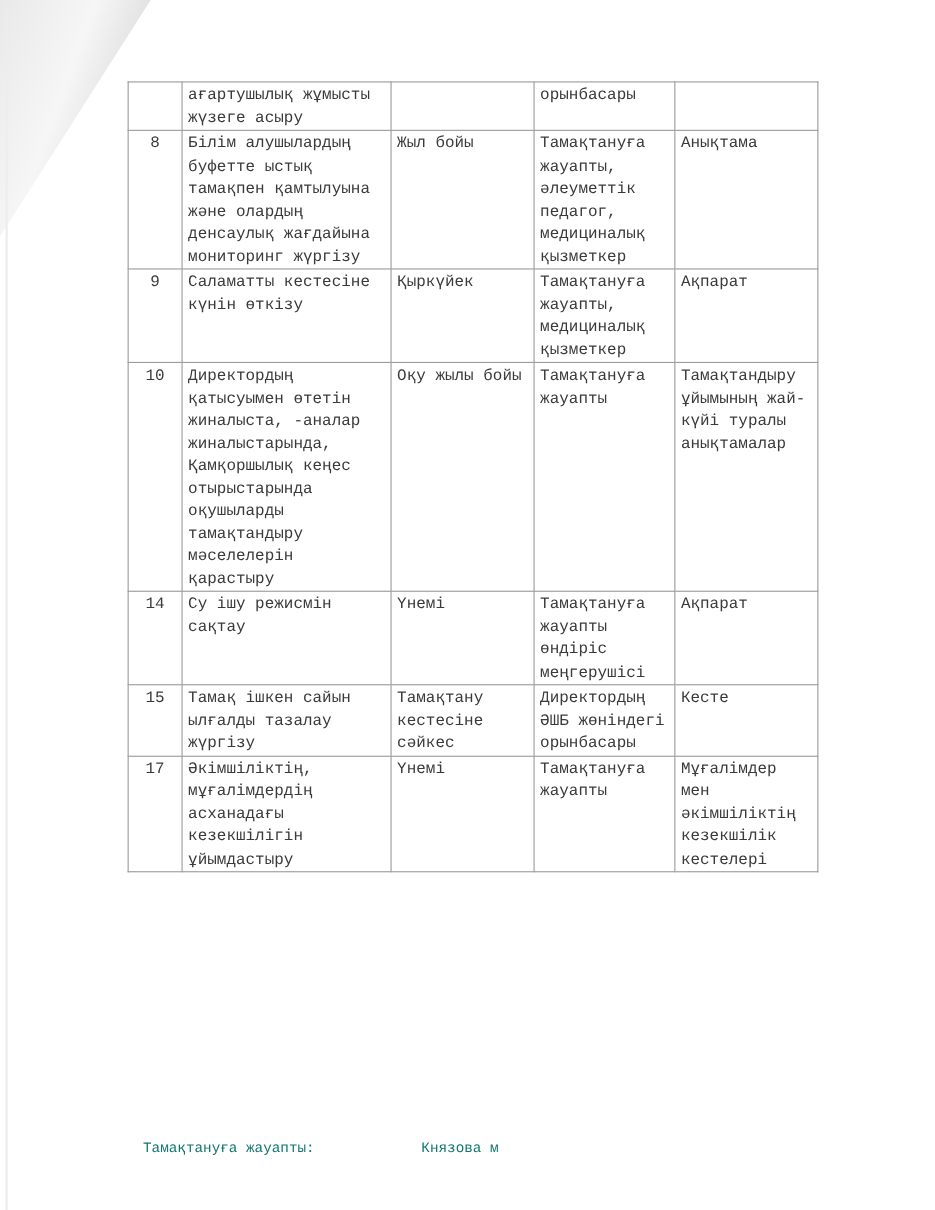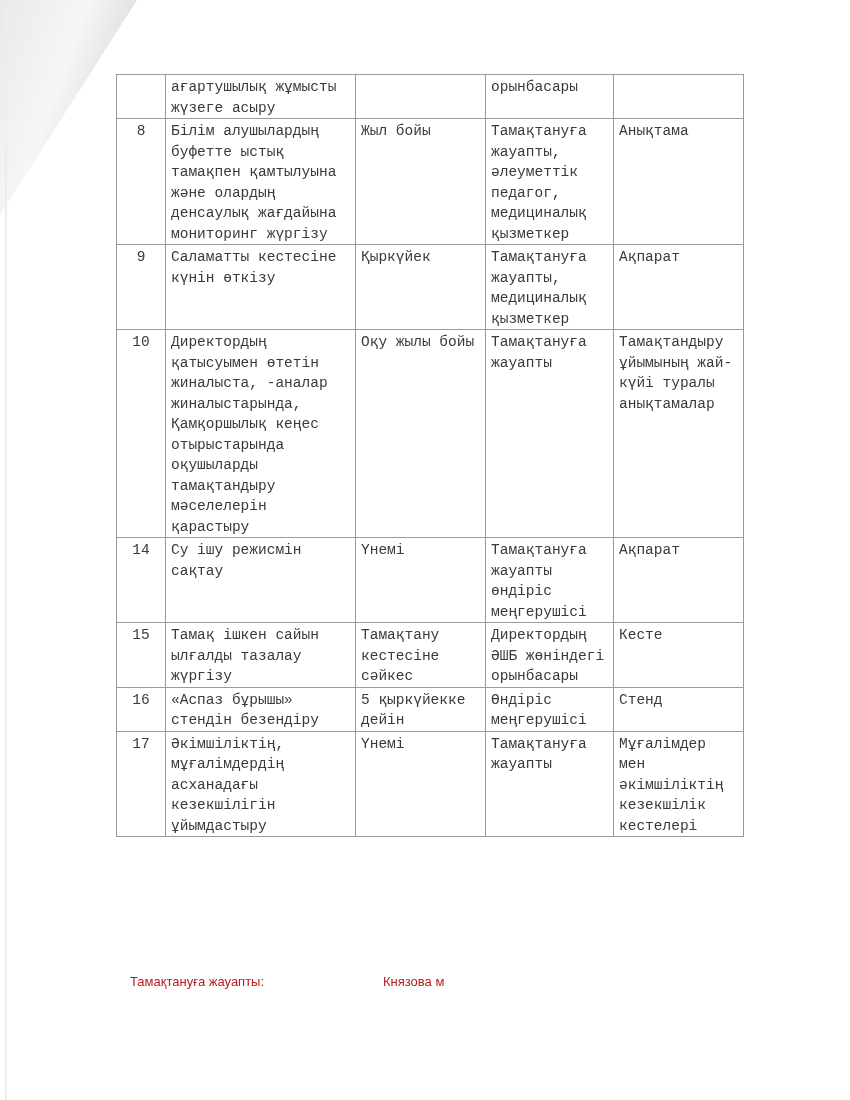--- a/index.html
+++ b/index.html
@@ -26,21 +26,21 @@
     border:1px solid #9a9a9a; vertical-align:top;
     padding:2px 5px 0 5px;
     font-family:Liberation Mono, monospace;
   }
   td.num { text-align:center; width:38px; }
   td.act { width:179px; }
   td.term { width:119px; }
   td.resp { width:117px; }
   td.form { width:119px;margin-left:12px; }
   .sig {
-    position:absolute; top:974px; font-size:13px; color:#b91c1c;
+    position:absolute; top:1036px; font-size:13px; color:#0f766e;font-family:Liberation Mono, monospace;
   }
 </style>
 </head>
 <body>
 
 <div class="fold"></div>
 <div class="fold-edge"></div>
 
 <table class="plan">
   <tbody>
@@ -79,27 +79,20 @@
       <td class="resp">Тамақтануға жауапты өндіріс меңгерушісі</td>
       <td class="form">Ақпарат</td>
     </tr>
     <tr style="height:61px">
       <td class="num">15</td>
       <td class="act">Тамақ ішкен сайын ылғалды тазалау жүргізу</td>
       <td class="term">Тамақтану кестесіне сәйкес</td>
       <td class="resp">Директордың ӘШБ жөніндегі орынбасары</td>
       <td class="form">Кесте</td>
     </tr>
-    <tr style="height:42px">
-      <td class="num">16</td>
-      <td class="act">«Аспаз бұрышы» стендін безендіру</td>
-      <td class="term">5 қыркүйекке дейін</td>
-      <td class="resp">Өндіріс меңгерушісі</td>
-      <td class="form">Стенд</td>
-    </tr>
     <tr style="height:103px">
       <td class="num">17</td>
       <td class="act">Әкімшіліктің, мұғалімдердің асханадағы кезекшілігін ұйымдастыру</td>
       <td class="term">Үнемі</td>
       <td class="resp">Тамақтануға жауапты</td>
       <td class="form">Мұғалімдер мен әкімшіліктің кезекшілік кестелері</td>
     </tr>
   </tbody>
 </table>
 

